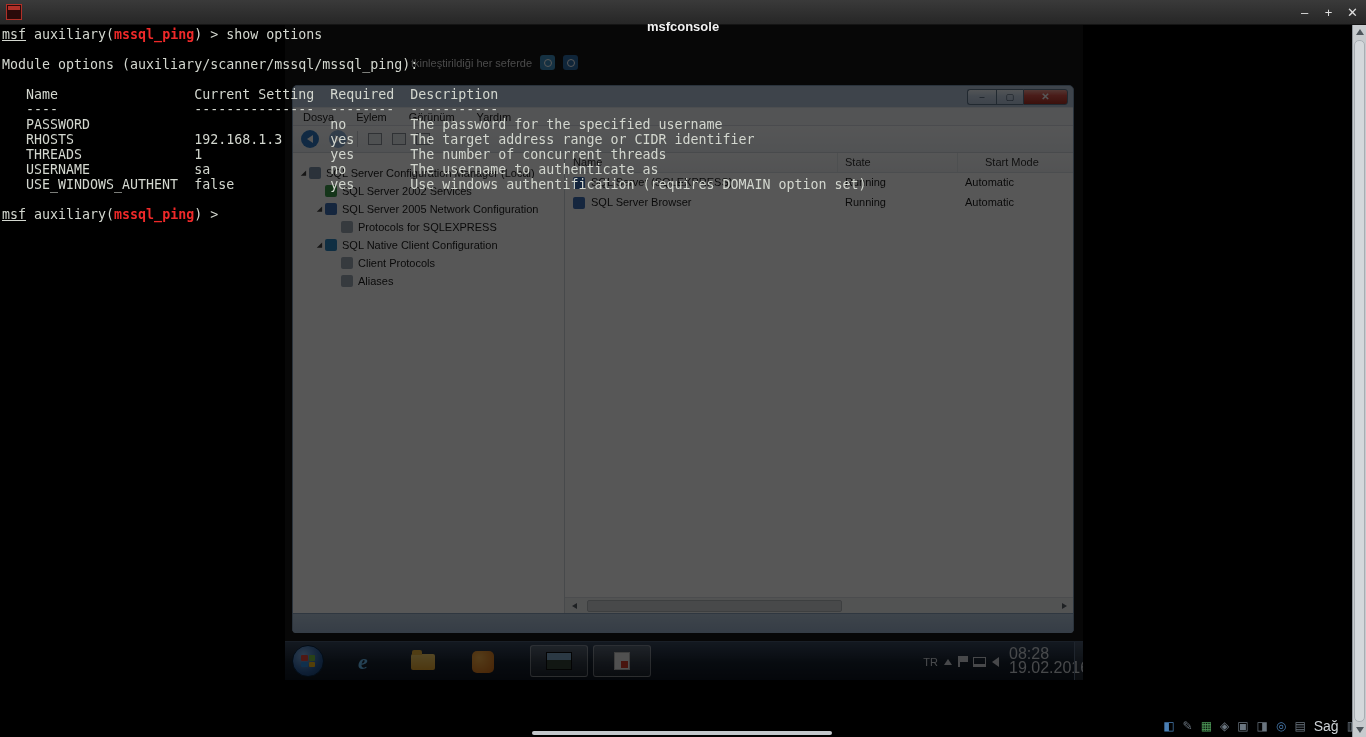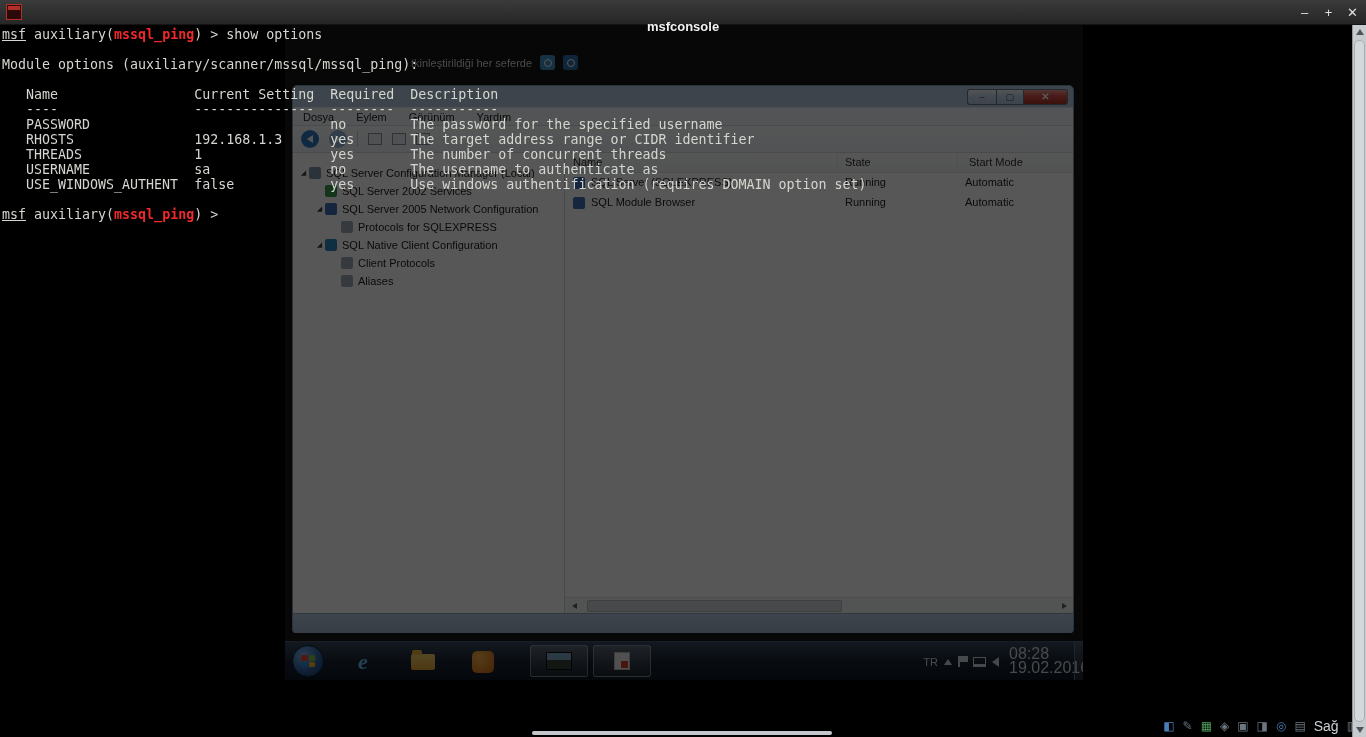--- a/index.html
+++ b/index.html
@@ -56,21 +56,21 @@
 .win-body{display:flex;height:460px;background:#fff}
 .tree{width:272px;border-right:1px solid #cfd5dc;padding-top:11px;overflow:hidden}
 .titem{height:18px;display:flex;align-items:center;font-size:11px;color:#1c1c1c;white-space:nowrap}
 .titem .exp{width:11px;font-size:7px;color:#404040;text-align:center;flex:0 0 11px}
 .ticon{width:12px;height:12px;border-radius:2px;margin-right:5px;flex:0 0 12px}
 .ind0{padding-left:5px}.ind1{padding-left:21px}.ind2{padding-left:37px}
 .ic-root{background:#7e93ab}.ic-serv{background:#3f9d4e}.ic-net{background:#3f6fb5}.ic-gray{background:#9fabb7}.ic-cli{background:#2e86c1}
 .list{flex:1;position:relative}
 .lhead{height:20px;background:linear-gradient(#fcfdfe,#f1f3f6);border-bottom:1px solid #dde1e6;position:relative;font-size:11px;color:#333}
 .lhead span{position:absolute;top:3px}
-.lh-name{left:8px}.lh-state{left:280px}.lh-start{left:404px}
+.lh-name{left:8px}.lh-state{left:280px}.lh-start{left:420px}
 .lhead i{position:absolute;top:0;bottom:0;width:1px;background:#e2e6ea}
 .lsep1{left:272px}.lsep2{left:392px}
 .lrow{height:20px;position:relative;font-size:11px;color:#1c1c1c}
 .lrow .ricon{position:absolute;left:8px;top:4px;width:12px;height:12px;border-radius:2px;background:#3f6fb5}
 .lrow .rname{position:absolute;left:26px;top:3px}
 .lrow .rstate{position:absolute;left:280px;top:3px}
 .lrow .rstart{position:absolute;left:400px;top:3px}
 .hscroll{position:absolute;left:0;right:0;bottom:0;height:16px;background:#f1f2f4;border-top:1px solid #dcdfe3}
 .hs-arr{position:absolute;top:2px;width:14px;height:12px;display:flex;align-items:center;justify-content:center}
 .hs-l{left:2px}.hs-r{right:2px}
@@ -196,21 +196,21 @@
           <i class="lsep2"></i>
         </div>
         <div class="lrow">
           <span class="ricon"></span>
           <span class="rname">SQL Server (SQLEXPRESS)</span>
           <span class="rstate">Running</span>
           <span class="rstart">Automatic</span>
         </div>
         <div class="lrow">
           <span class="ricon"></span>
-          <span class="rname">SQL Module Browser</span>
+          <span class="rname">SQL Server Browser</span>
           <span class="rstate">Running</span>
           <span class="rstart">Automatic</span>
         </div>
         <div class="hscroll">
           <span class="hs-arr hs-l">
               <i class="harrow-l"></i>
             </span>
           <span class="hthumb"></span>
           <span class="hs-arr hs-r">
               <i class="harrow-r"></i>

